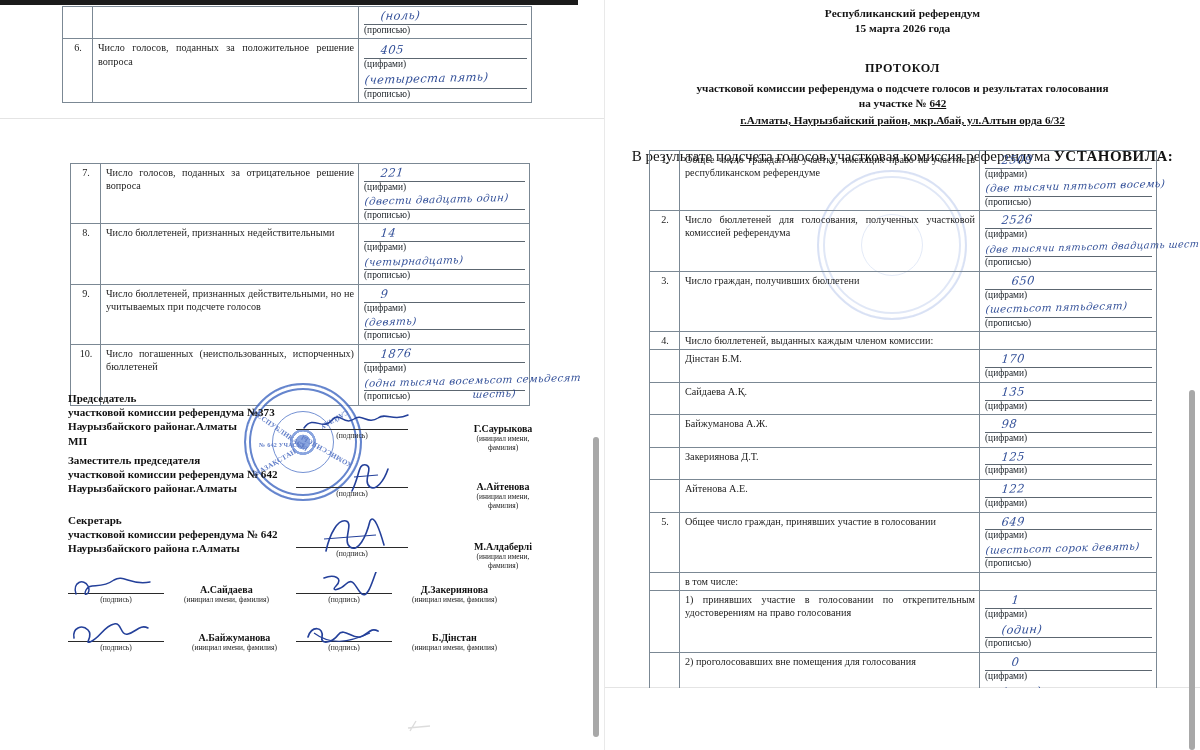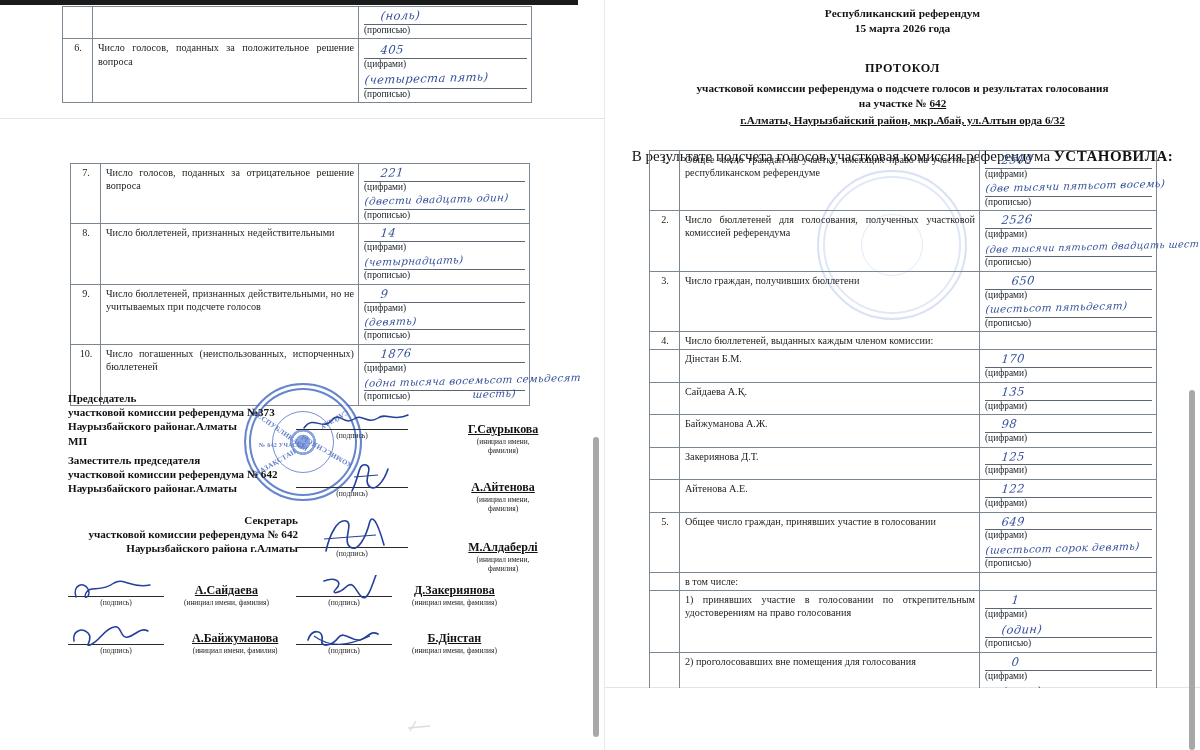--- a/index.html
+++ b/index.html
@@ -126,22 +126,22 @@
   .sig-wrap { position: relative; font-size: 11px; color: #111; }
   .sig-role {
     font-weight: bold;
     line-height: 1.28;
     font-size: 11.1px;
   }
   .sig-slot { position: relative; width: 112px; margin-right: 14px; }
   .sig-rule { border-bottom: 1px solid #2a2a2a; height: 1px; }
   .sig-cap { font-size: 7.6px; text-align: center; color: #1c1c1c; display:block; margin-top:1px;}
   .sig-name {
-    font-weight: bold; font-size: 12px;
-    text-decoration: underline; white-space: nowrap;
+    font-weight: bold; font-size: 10px;
+    white-space: nowrap;
   }
   .sig-name-cap { font-size: 7.4px; text-align: center; display: block; color: #1c1c1c; }
 
   
   .stamp {
     position: absolute;
     border-radius: 50%;
     pointer-events: none;
   }
   .stamp-main {
@@ -318,21 +318,21 @@
             <div class="sig-rule"></div>
             <span class="sig-cap">(подпись)</span>
           </div>
           <div style="position:absolute; left:400px; top:27px; text-align:center;">
             <span class="sig-name">А.Айтенова</span>
             <span class="sig-name-cap">(инициал имени, фамилия)</span>
           </div>
         </div>
 
         <div style="position:relative; height:60px;">
-          <div class="sig-role" style="position:absolute; left:0; top:4px; width:230px;text-align:right;">
+          <div class="sig-role" style="position:absolute; left:0; top:4px; width:230px;">
             <div>Секретарь</div>
             <div>участковой комиссии референдума № 642</div>
             <div>Наурызбайского района г.Алматы</div>
           </div>
           <div class="sig-slot" style="position:absolute; left:228px; top:38px;">
             <svg width="112" height="40" viewBox="0 0 112 40" style="position:absolute; left:24px; top:-32px;">
               <path d="M6,36 C10,18 18,4 26,6 C34,8 22,26 30,32 C38,38 46,22 50,6 C54,-2 60,16 64,30" fill="none" stroke="#24409a" stroke-width="1.6" stroke-linecap="round"></path>
               <path d="M4,24 L56,20" fill="none" stroke="#24409a" stroke-width="1.1"></path>
             </svg>
             <div class="sig-rule"></div>

